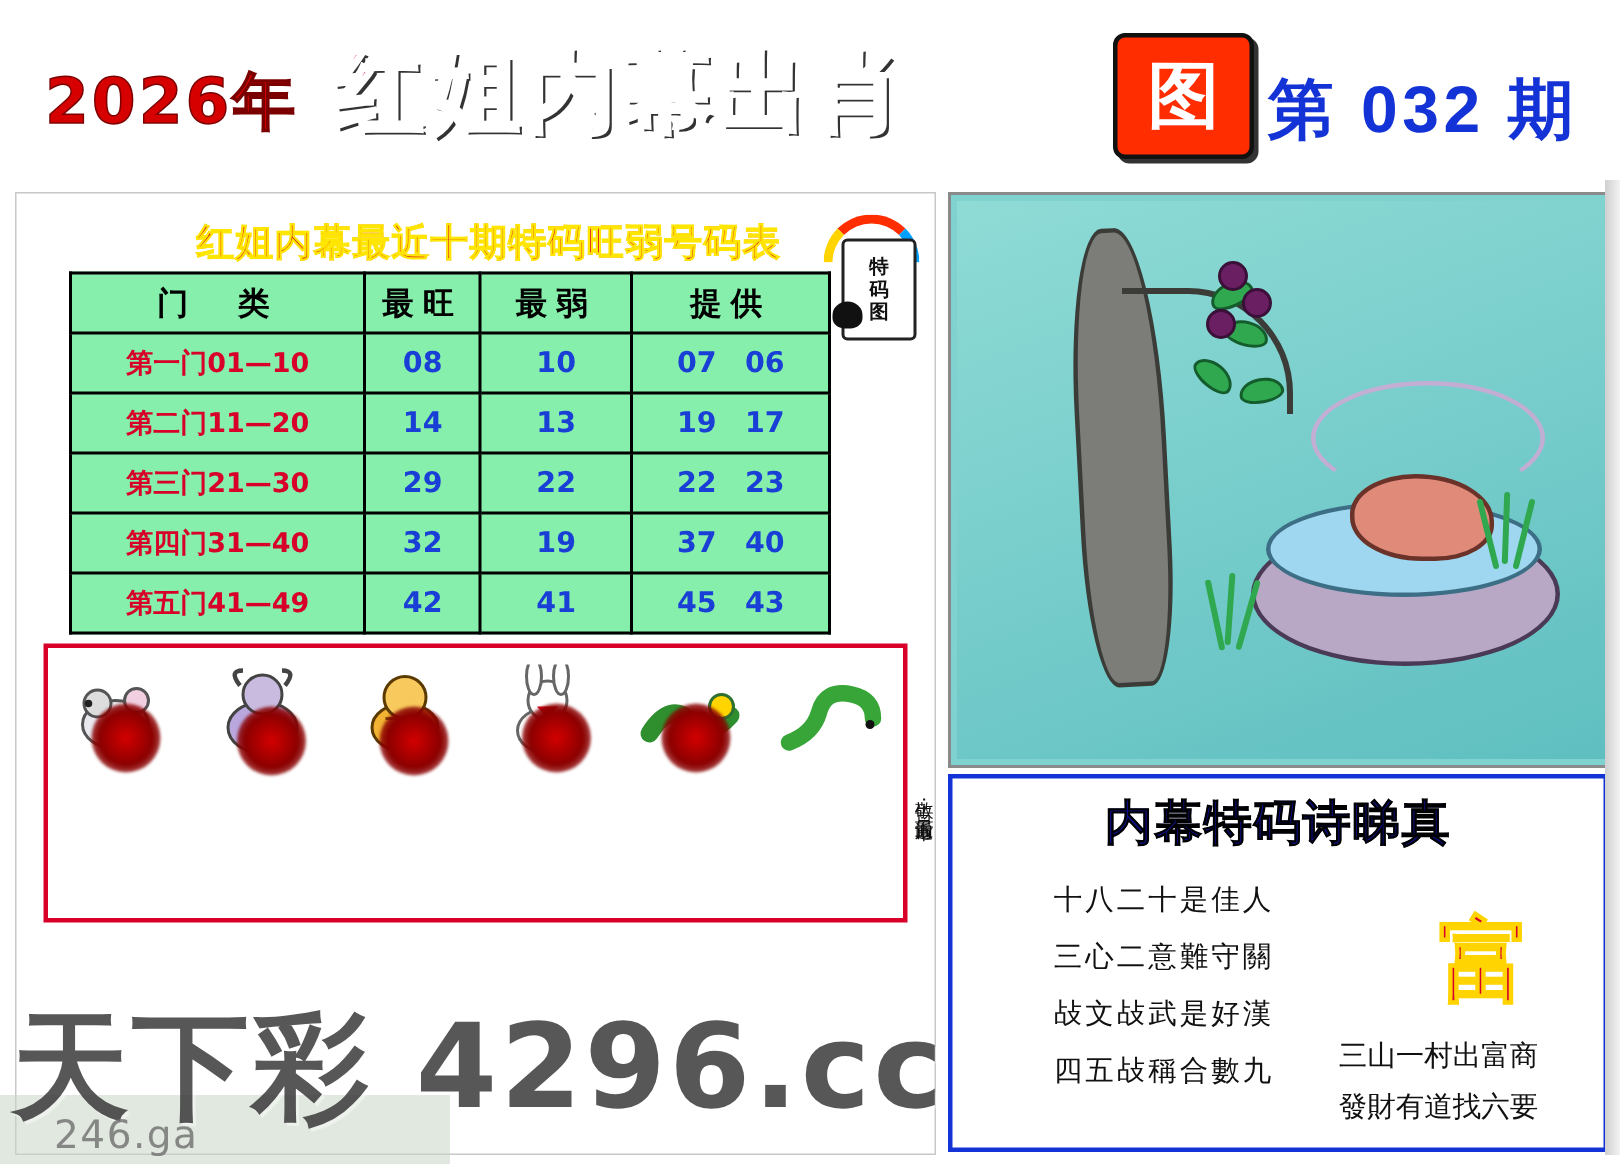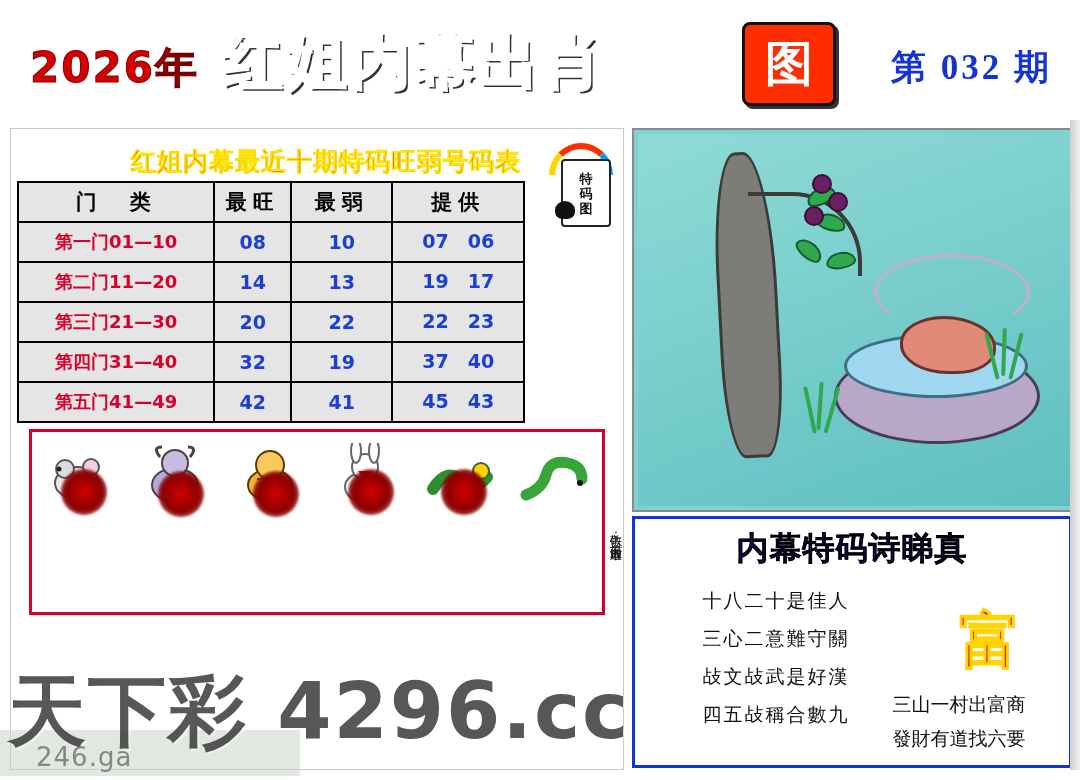--- a/index.html
+++ b/index.html
@@ -42,22 +42,22 @@
   .t6{color:#e8006a;-webkit-text-stroke:3px #ffffff;text-shadow:3px 3px 0 #333;}
   .title-box{
     position:absolute;left:742px;top:22px;width:88px;height:78px;
     background:#ff2d00;border:3px solid #111;border-radius:8px;
     display:flex;align-items:center;justify-content:center;
     color:#fff;font-size:48px;font-weight:bold;
     box-shadow:3px 3px 0 #333;
   }
   .issue{
     position:absolute;right:28px;top:44px;
-    font-size:35px;color:#1433d6;font-weight:bold;letter-spacing:3px;
-    font-family:Liberation Serif, serif;
+    font-size:44px;color:#1433d6;font-weight:bold;letter-spacing:3px;
+    font-family:Liberation Sans, sans-serif;
     text-align:center;
   }
   .issue .num{color:#1433d6;}
 
   
   .left-col{
     position:absolute;left:10px;top:128px;width:612px;height:640px;
     background:#fff;border:1px solid #c8c8c8;
   }
   .tbl-title{
@@ -92,23 +92,23 @@
   .vert-note{
     position:absolute;left:536px;top:118px;width:78px;height:290px;
     writing-mode:vertical-rl;text-orientation:upright;
     font-size:12.5px;line-height:17px;color:#111;
     direction:rtl;
   }
   .vert-note div{margin-left:1px;}
 
   
   table.main{
-    position:absolute;left:6px;top:52px;width:508px;
+    position:absolute;left:35px;top:52px;width:508px;
     border-collapse:collapse;
-    background:#e5e5e5;
+    background:#86efac;
   }
   table.main th,table.main td{
     border:2px solid #000;
     height:36px;text-align:center;
     font-size:19px;font-weight:bold;
     font-family:"DejaVu Sans",sans-serif;
   }
   table.main th{color:#000;font-size:21px;letter-spacing:6px;}
   table.main td.cat{color:#d8002a;font-size:18px;}
   table.main td.num{color:#1a3fd6;font-size:19px;}
@@ -290,21 +290,21 @@
           <td class="num">07　06</td>
         </tr>
         <tr>
           <td class="cat">第二门11—20</td>
           <td class="num">14</td>
           <td class="num">13</td>
           <td class="num">19　17</td>
         </tr>
         <tr>
           <td class="cat">第三门21—30</td>
-          <td class="num">20</td>
+          <td class="num">29</td>
           <td class="num">22</td>
           <td class="num">22　23</td>
         </tr>
         <tr>
           <td class="cat">第四门31—40</td>
           <td class="num">32</td>
           <td class="num">19</td>
           <td class="num">37　40</td>
         </tr>
         <tr>

